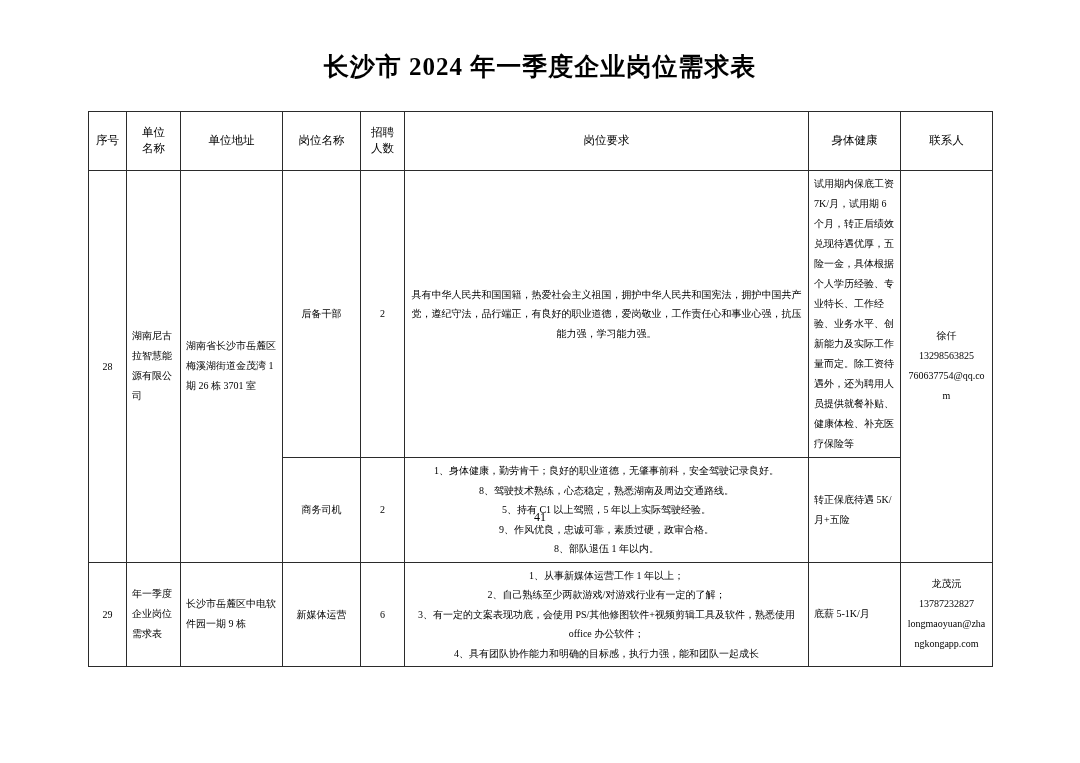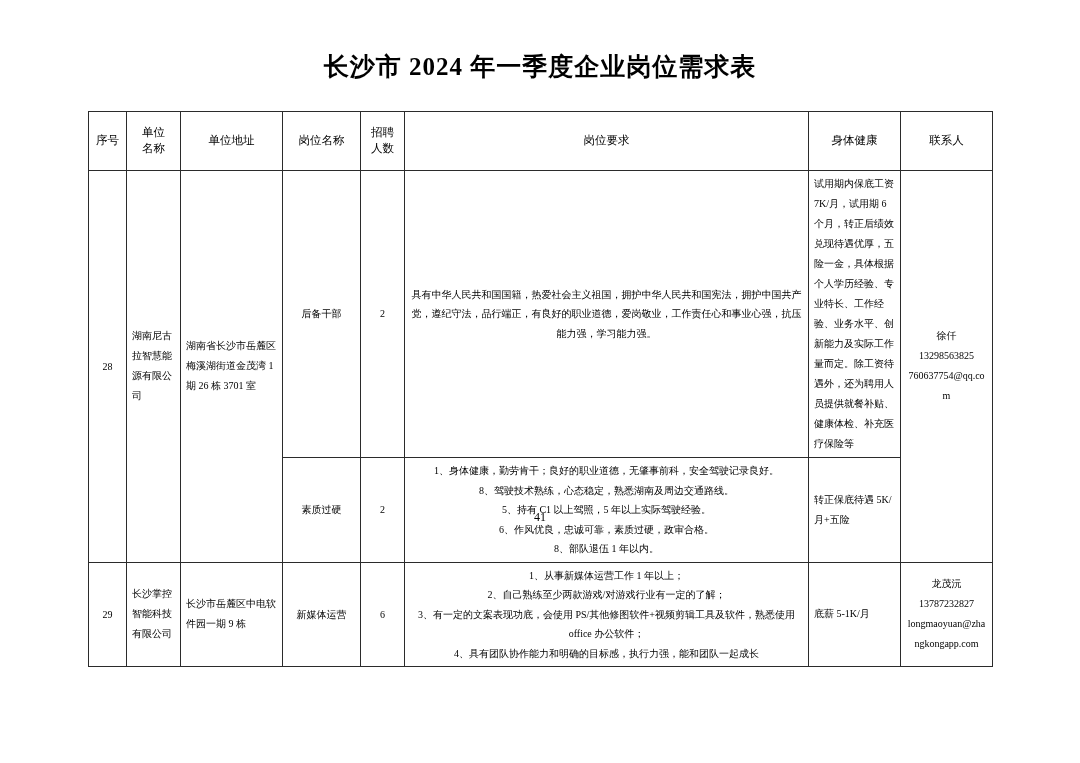--- a/index.html
+++ b/index.html
@@ -139,35 +139,35 @@
           <td class="justify">具有中华人民共和国国籍，热爱社会主义祖国，拥护中华人民共和国宪法，拥护中国共产党，遵纪守法，品行端正，有良好的职业道德，爱岗敬业，工作责任心和事业心强，抗压能力强，学习能力强。</td>
           <td class="paycell">试用期内保底工资 7K/月，试用期 6 个月，转正后绩效兑现待遇优厚，五险一金，具体根据个人学历经验、专业特长、工作经验、业务水平、创新能力及实际工作量而定。除工资待遇外，还为聘用人员提供就餐补贴、健康体检、补充医疗保险等</td>
           <td class="contact" rowspan="2">
             <div>徐仟</div>
             <div>13298563825</div>
             <div class="mail">760637754@qq.com</div>
           </td>
         </tr>
 
         <tr>
-          <td class="center">素质过硬</td>
+          <td class="center">商务司机</td>
           <td class="center">2</td>
           <td class="justify">
             <span class="req-line">1、身体健康，勤劳肯干；良好的职业道德，无肇事前科，安全驾驶记录良好。</span>
             <span class="req-line">8、驾驶技术熟练，心态稳定，熟悉湖南及周边交通路线。</span>
             <span class="req-line">5、持有 C1 以上驾照，5 年以上实际驾驶经验。</span>
-            <span class="req-line">6、作风优良，忠诚可靠，素质过硬，政审合格。</span>
+            <span class="req-line">9、作风优良，忠诚可靠，素质过硬，政审合格。</span>
             <span class="req-line">8、部队退伍 1 年以内。</span>
           </td>
           <td class="paycell">转正保底待遇 5K/月+五险</td>
         </tr>
 
         <tr>
           <td class="center">29</td>
-          <td class="vtext">长沙掌控智能科技有限公司</td>
+          <td class="vtext">年一季度企业岗位需求表</td>
           <td class="vtext">长沙市岳麓区中电软件园一期 9 栋</td>
           <td class="center">新媒体运营</td>
           <td class="center">6</td>
           <td class="justify">
             <span class="req-line">1、从事新媒体运营工作 1 年以上；</span>
             <span class="req-line">2、自己熟练至少两款游戏/对游戏行业有一定的了解；</span>
             <span class="req-line">3、有一定的文案表现功底，会使用 PS/其他修图软件+视频剪辑工具及软件，熟悉使用 office 办公软件；</span>
             <span class="req-line">4、具有团队协作能力和明确的目标感，执行力强，能和团队一起成长</span>
           </td>
           <td class="paycell">底薪 5-1K/月</td>

